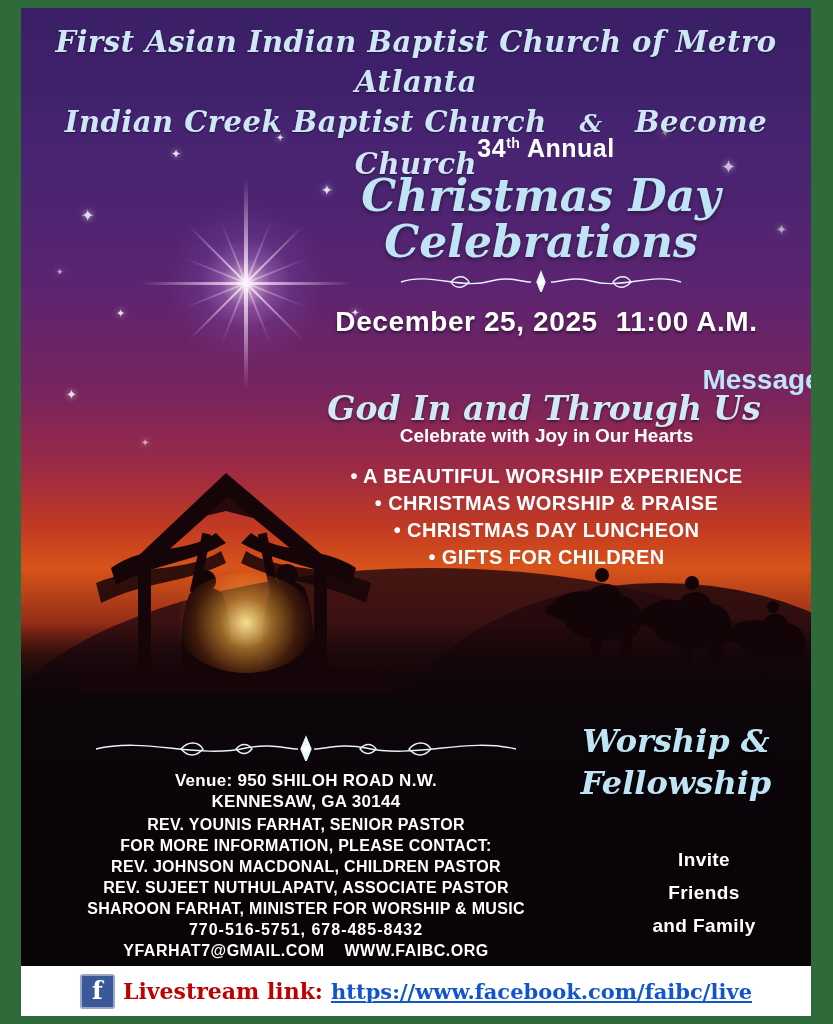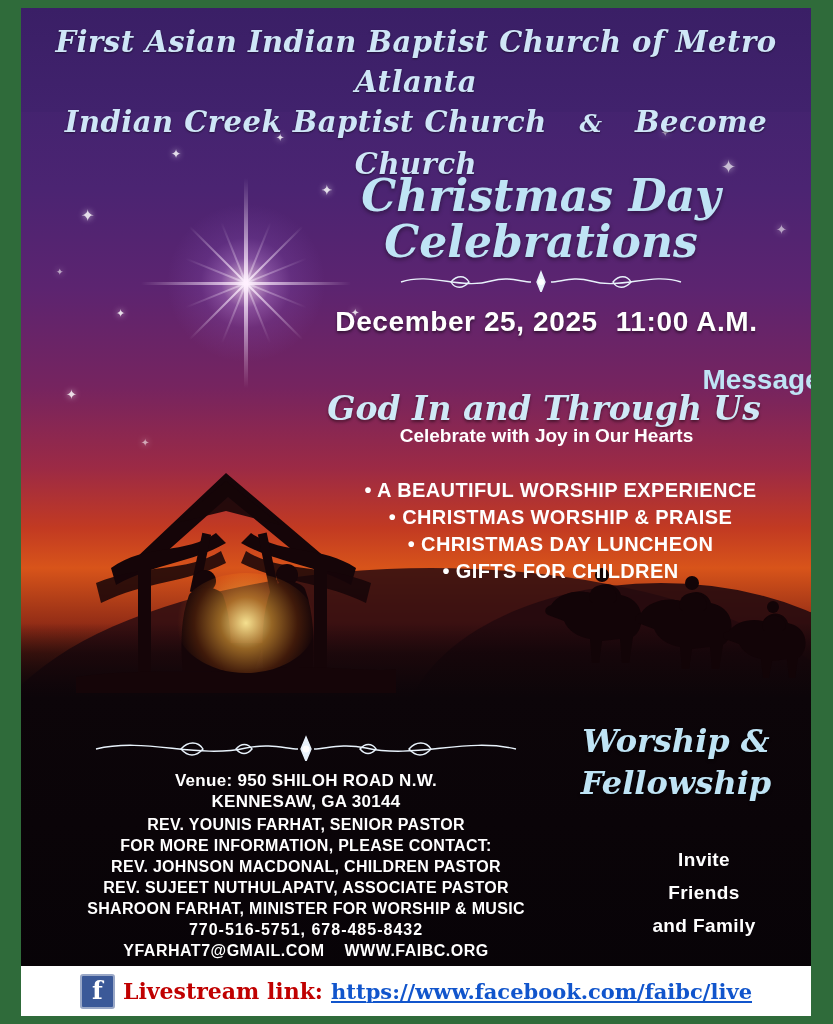--- a/index.html
+++ b/index.html
@@ -296,21 +296,21 @@
   .bullets {
     position: absolute;
     left: 258px; top: 455px;
     width: 535px;
     text-align: center;
     color: #ffffff;
     font-size: 20px;
     font-weight: bold;
     letter-spacing: .4px;
     list-style: none;
-    margin: 14px; padding: 0;
+    margin: 0; padding: 0;
   }
   .bullets li { line-height: 27px; }
   .bullets li::before { content: "• "; }
 
   .divider-bottom {
     position: absolute;
     left: 65px; top: 727px;
     width: 440px; height: 26px;
   }
 
@@ -497,20 +497,24 @@
 
     <div class="church-names">
       <div class="line1">First Asian Indian Baptist Church of Metro Atlanta</div>
       <div class="line2">
         <span>Indian Creek Baptist Church</span>
         <span class="amp">&amp;</span>
         <span>Become Church</span>
       </div>
     </div>
 
+    <div class="annual">
+      <span>34</span><sup>th</sup>
+      <span>Annual</span>
+    </div>
 
     <div class="title">
       <div>Christmas Day</div>
       <div>Celebrations</div>
     </div>
 
     <div class="divider-top">
       <svg width="300" height="22" viewBox="0 0 300 22" xmlns="http://www.w3.org/2000/svg">
         <g stroke="#e8f2fb" fill="none" stroke-width="1.4">
           <path d="M10 12 C40 2 70 20 100 11 C118 6 130 12 140 12"></path>

